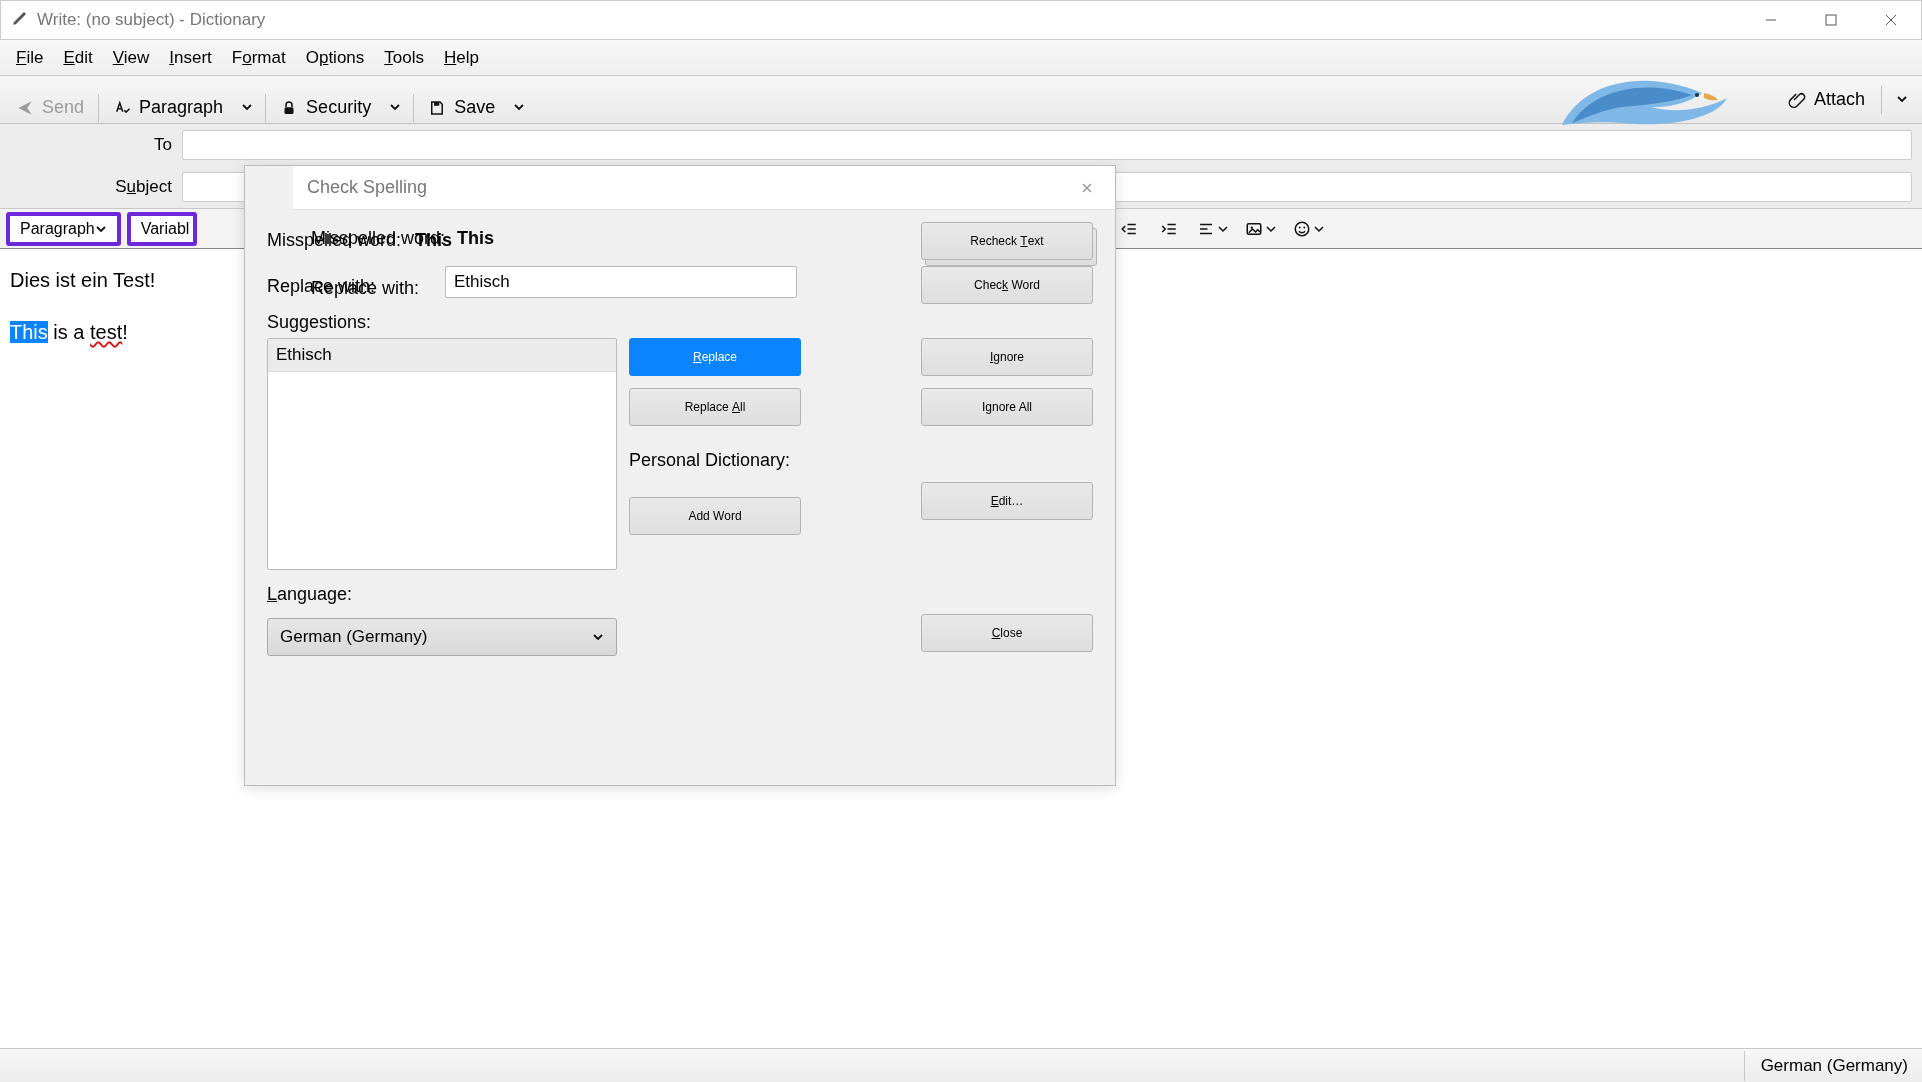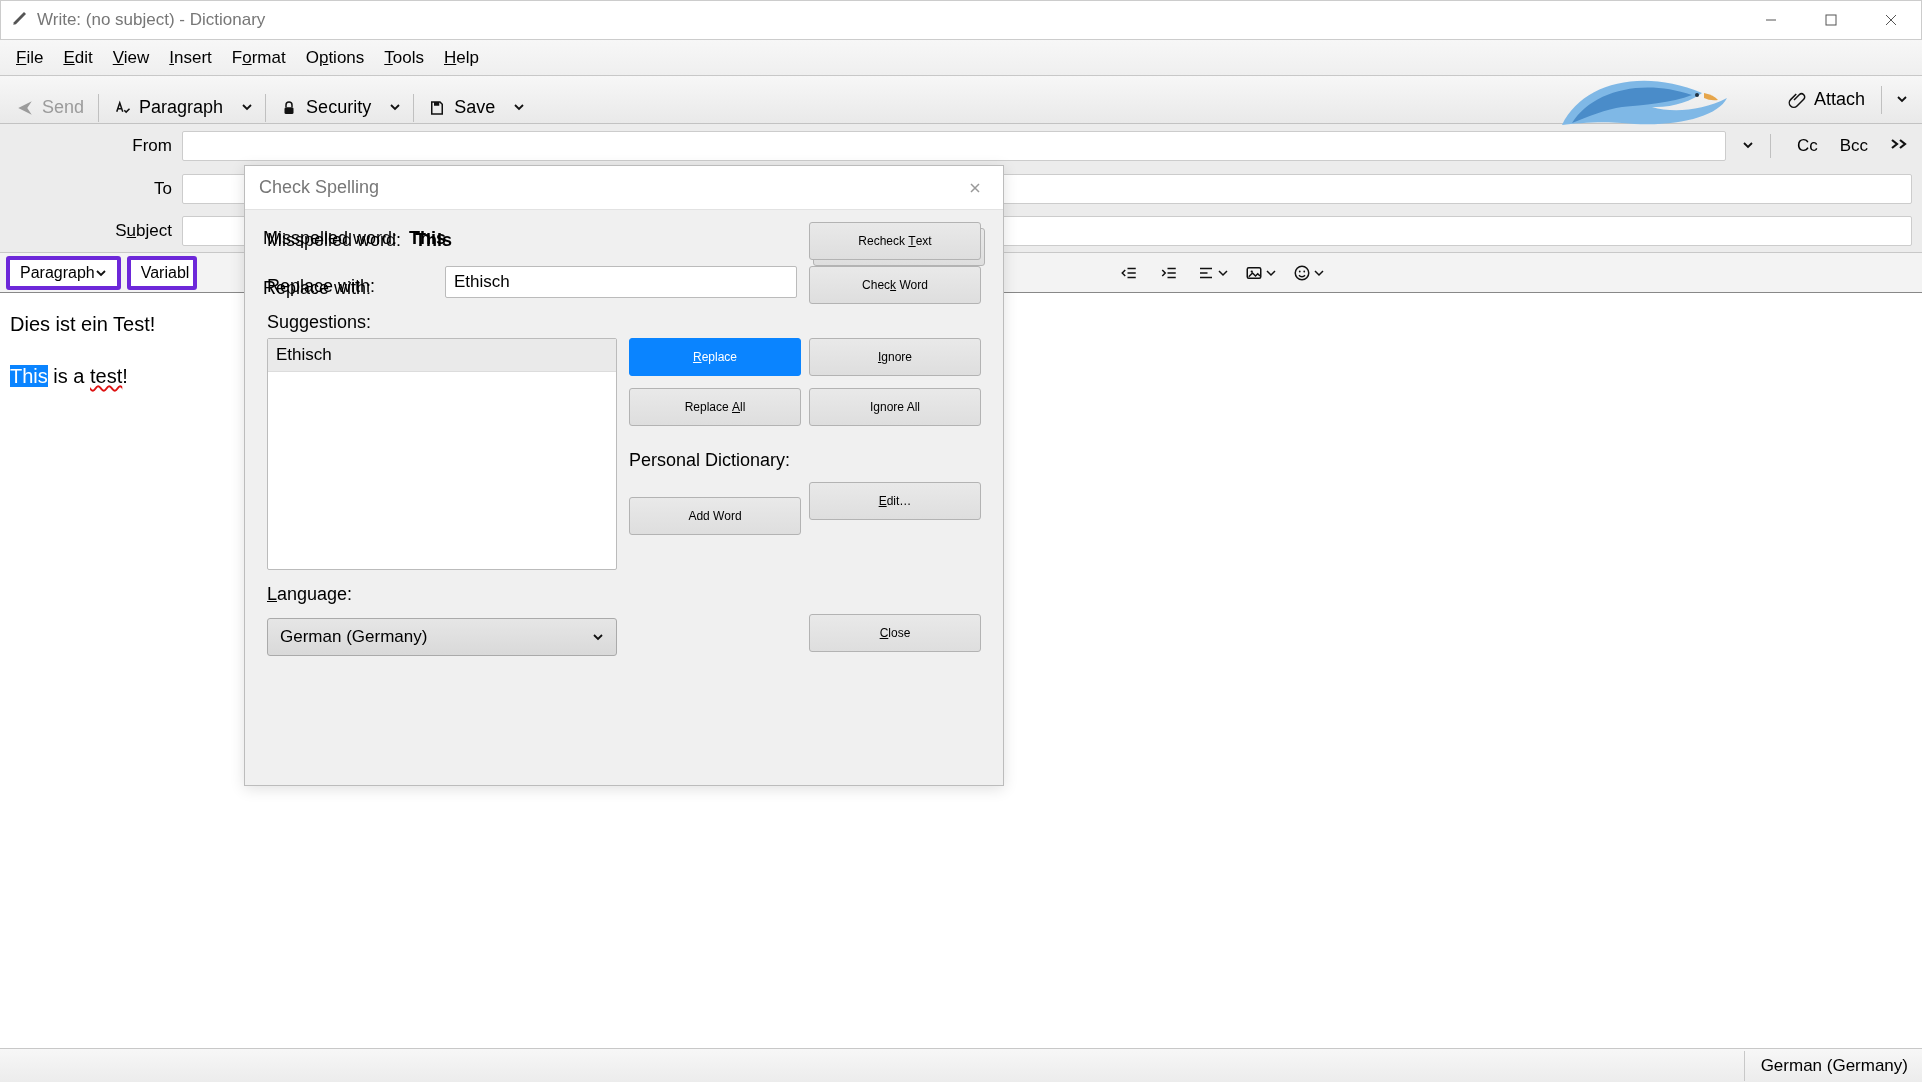--- a/index.html
+++ b/index.html
@@ -41,21 +41,21 @@
 
 .compose-body { padding: 12px 10px; font-size: 20px; line-height: 1.9; }
 .sel-word { background: #0a84ff; color: #fff; }
 .misspell { text-decoration: underline wavy #d11; text-decoration-thickness: 1.5px; text-underline-offset: 2px; }
 
 
 .statusbar { position: absolute; left: 0; right: 0; bottom: 0; height: 34px; border-top: 1px solid #c8c8c8; background: linear-gradient(#f7f7f7,#ececec); display: flex; align-items: center; justify-content: flex-end; padding: 0 14px; font-size: 17px; }
 .status-divider { width: 1px; height: 30px; background: #c8c8c8; margin-right: 16px; }
 
 
-.dialog { position: absolute; left: 244px; top: 165px; width: 760px; background: #f0f0f0; border: 1px solid #bcbcbc; box-shadow: 0 3px 14px rgba(0,0,0,0.12); }
+.dialog { position: absolute; left: 244px; top: 165px; width: 872px; background: #f0f0f0; border: 1px solid #bcbcbc; box-shadow: 0 3px 14px rgba(0,0,0,0.12); padding-left: 48px; }
 .dlg-title { height: 44px; display: flex; align-items: center; justify-content: space-between; background: #fff; padding: 0 14px; border-bottom: 1px solid #e2e2e2; color: #777; font-size: 18px; }
 .dlg-close { width: 28px; height: 28px; display: flex; align-items: center; justify-content: center; color: #999; }
 .dlg-body { padding: 18px 18px 18px 18px; display: grid; grid-template-columns: 352px 1fr 1fr; column-gap: 14px; row-gap: 12px; align-items: start; font-size: 18px; }
 .dlg-label-line { display: flex; align-items: center; gap: 12px; }
 .dlg-input { width: 100%; height: 32px; border: 1px solid #bbb; background: #fff; padding: 2px 8px; font-size: 17px; border-radius: 2px; }
 .dlg-btn { height: 38px; border: 1px solid #b3b3b3; background: linear-gradient(#e9e9e9,#dedede); border-radius: 3px; font-size: 12px; display: flex; align-items: center; justify-content: center; }
 .dlg-btn.primary { background: #0a84ff; border-color: #0a84ff; color: #fff; }
 .dlg-listbox { width: 100%; height: 228px; border: 1px solid #bbb; background: #fff; border-radius: 2px; }
 .dlg-listitem { padding: 6px 8px; background: #eaeaea; border-bottom: 1px solid #dcdcdc; font-size: 17px; }
 .dlg-span2 { grid-column: 2 / span 2; }
@@ -166,37 +166,20 @@
     </div>
     <div class="tsep"></div>
     <div class="chev-btn"><svg class="chev-down" viewBox="0 0 12 12">
           <path d="M2 4l4 4 4-4" stroke="#111" stroke-width="1.8" fill="none"></path>
         </svg></div>
   </div>
 </div>
 
 <div class="header-fields">
   <div class="field-row">
-    <div class="field-label">From</div>
-    <div style="flex:1;display:flex;align-items:center;gap:8px">
-      <div class="field-input" style="flex:1"></div>
-      <div class="chev-btn"><svg class="chev-down" viewBox="0 0 12 12">
-            <path d="M2 4l4 4 4-4" stroke="#111" stroke-width="1.8" fill="none"></path>
-          </svg></div>
-      <div style="width:1px;height:24px;background:#c0c0c0"></div>
-      <div class="cc-btns">
-        <span>Cc</span>
-        <span>Bcc</span>
-        <span><svg width="22" height="14" viewBox="0 0 22 14">
-              <path d="M2 3l5 4-5 4M10 3l5 4-5 4" stroke="#111" stroke-width="2.2" fill="none"></path>
-            </svg></span>
-      </div>
-    </div>
-  </div>
-  <div class="field-row">
     <div class="field-label">To</div>
     <div class="field-input"></div>
   </div>
   <div class="field-row">
     <div class="field-label">S<u>u</u>bject</div>
     <div class="field-input"></div>
   </div>
 </div>
 
 <div class="format-bar">

